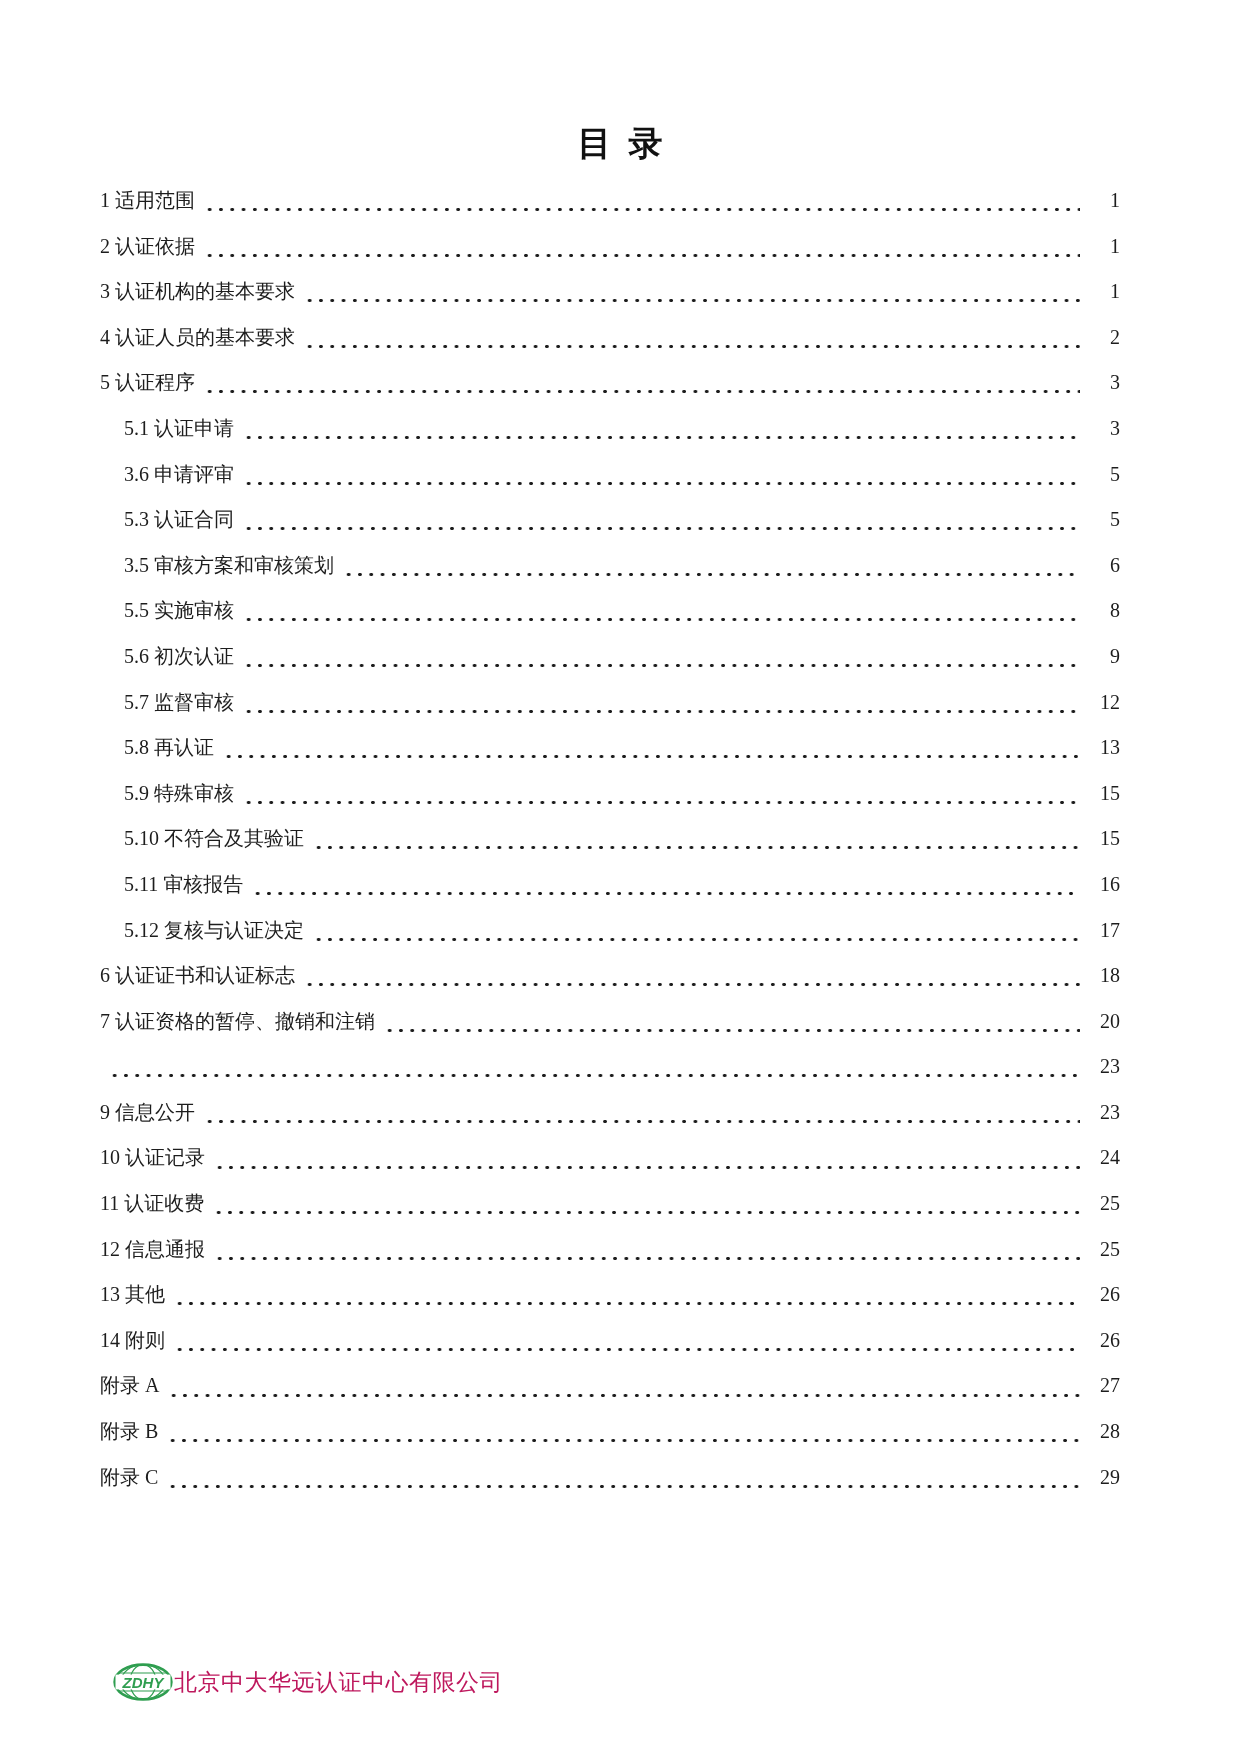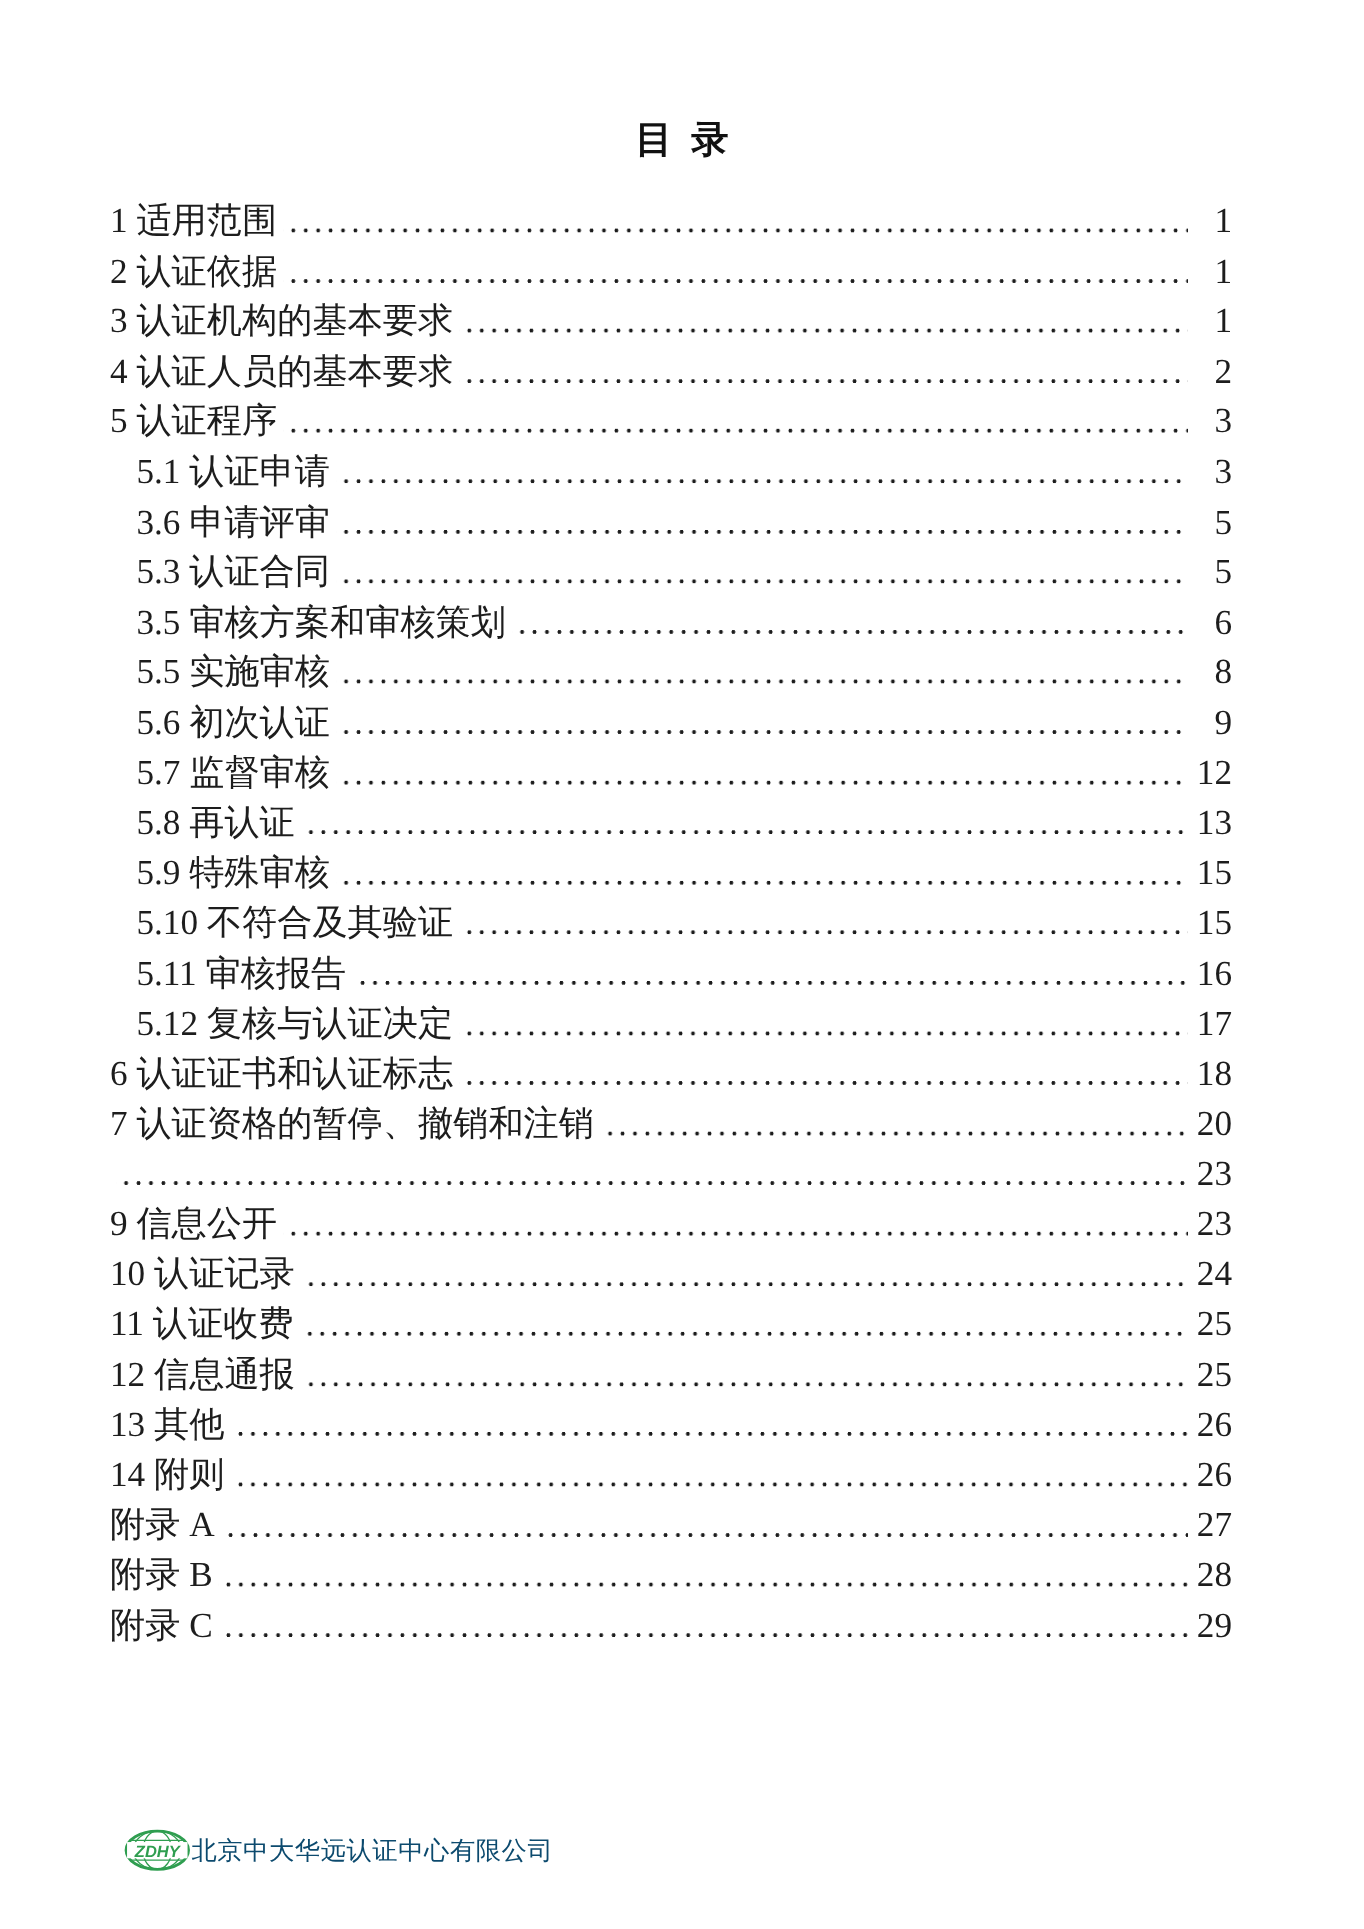--- a/index.html
+++ b/index.html
@@ -4,34 +4,34 @@
 <style>
   html,body{margin:0;padding:0;background:#ffffff;}
   body{
     width:1240px;height:1754px;position:relative;overflow:hidden;
     font-family:"Liberation Serif","DejaVu Serif",serif;
     color:#1d1d1d;
   }
   .page{position:absolute;inset:0;background:#ffffff;}
 
   .toc-title{
-    position:absolute;top:108px;left:0;right:0;
+    position:absolute;top:124px;left:0;right:0;
     text-align:center;
     font-size:34px;font-weight:bold;line-height:40px;
     white-space:pre;
     color:#111;
   }
 
   .toc-list{
     position:absolute;top:178px;left:100px;right:120px;
   }
   .toc-row{
     display:flex;align-items:stretch;
     height:45.6px;
-    font-size:32px;
+    font-size:20px;
   }
   .toc-row.lvl2{padding-left:24px;}
   .toc-row .label{
     line-height:45.6px;white-space:pre;flex:0 0 auto;
   }
   .toc-row .leader{
     flex:1 1 auto;margin:0 4px 0 6px;
     background-image:radial-gradient(circle,#1c1c1c 1.55px,rgba(0,0,0,0) 1.95px);
     background-size:11.3px 5px;
     background-repeat:repeat-x;
@@ -40,21 +40,21 @@
   .toc-row .pagenum{
     flex:0 0 auto;min-width:36px;text-align:right;line-height:45.6px;white-space:pre;
   }
 
   .footer{
     position:absolute;left:112px;top:1662px;
     display:flex;align-items:center;
   }
   .footer .company{
     font-family:"Liberation Sans","DejaVu Sans",sans-serif;
-    font-size:23px;color:#0c4a6e;letter-spacing:0.5px;
+    font-size:23px;color:#be185d;letter-spacing:0.5px;
     font-weight:500;
   }
   .logo-svg{display:block;}
 </style>
 </head>
 <body>
 
 <div class="page">
 
   <div class="toc-title">目  录</div>

